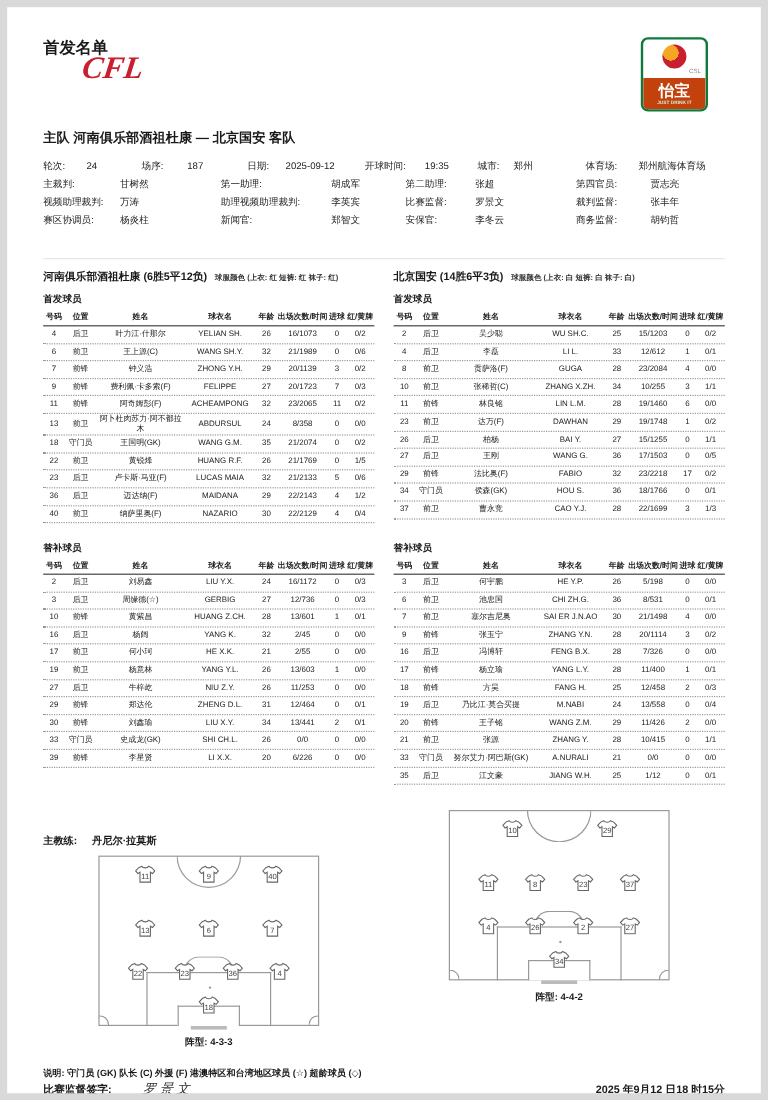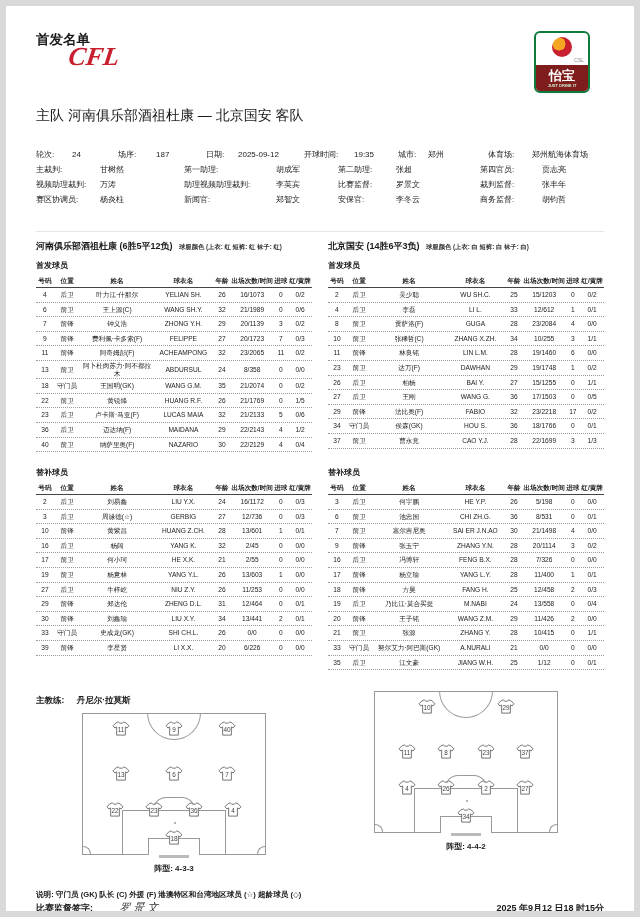--- a/index.html
+++ b/index.html
@@ -17,26 +17,26 @@
   .hdr-sub{ text-align:left;font-size:13.5px;font-weight:bold;margin-top:7px;}
   .cfl-logo{position:absolute;left:28px;top:8px;width:60px;height:36px;color:#c8202f;
     font-style:italic;font-weight:bold;font-size:26px;font-family:"Liberation Serif",serif;
     transform:skewX(-8deg);line-height:36px;text-align:center;}
   .csl-badge{position:absolute;right:14px;top:0px;width:52px;height:58px;border:2px solid #0e7a3c;
     border-radius:6px;background:#fff;overflow:hidden;}
   .csl-badge .ball{width:20px;height:20px;border-radius:50%;
     background:radial-gradient(circle at 35% 35%, #f5a623 0 35%, #c8202f 36% 100%);
     margin:4px auto 0;}
   .csl-badge .csl-txt{font-size:5px;color:#888;text-align:right;padding-right:4px;}
-  .csl-badge .green{background:#7f1d1d;color:#fff;text-align:center;font-weight:bold;
+  .csl-badge .green{background:#c2410c;color:#fff;text-align:center;font-weight:bold;
     font-size:13px;height:26px;line-height:22px;margin-top:2px;}
   .csl-badge .green small{display:block;font-size:4px;line-height:4px;margin-top:-3px;color:#cdeccd;}
 
   
-  .teamsline{font-size:14px;font-weight:normal;margin:10px 0 22px;}
+  .teamsline{font-size:11px;font-weight:bold;margin:10px 0 9px;}
   .info{border-bottom:1px solid #e6e6e6;padding-bottom:24px;}
   .inforow{display:grid;font-size:8px;line-height:15px;}
   .inforow .lbl{color:#222;}
   .inforow .val{color:#222;}
   .row6{grid-template-columns:36px 46px 38px 50px 32px 66px 50px 44px 30px 60px 44px auto;}
   .row4{grid-template-columns:64px 84px 92px 62px 58px 84px 62px auto;}
 
   
   .cols{display:flex;gap:16px;margin-top:8px;}
   .half{width:276px;}
@@ -45,21 +45,21 @@
   .seclabel{font-size:8px;font-weight:bold;margin:7px 0 3px;}
 
   .thead,.trow{display:flex;align-items:center;}
   .thead{border-bottom:1px solid #444;font-weight:bold;min-height:13px;}
   .trow{border-bottom:1px dotted #9a9a9a;min-height:13.6px;}
   .cell{font-size:6.6px;text-align:center;line-height:1.15;padding:1px 0;}
   .c0{width:18px;} .c1{width:27px;} .c2{width:74px;} .c3{width:60px;}
   .c4{width:18px;} .c5{width:43px;} .c6{width:15px;} .c7{width:24px;}
   .starters-body{height:172px;} .subs-body{height:196px;}
 
-  .coachline{font-size:8.5px;font-weight:bold;margin:4px 0 6px;}
+  .coachline{font-size:8.5px;font-weight:bold;margin:20px 0 6px;}
   .coachline .cname{margin-left:10px;}
 
   
   .pitchwrap{width:184px;margin:0 auto;}
   .pitch{position:relative;width:182px;height:140px;border:1px solid #999;background:#fff;}
   .centerarc{position:absolute;top:-1px;left:50%;transform:translateX(-50%);width:52px;height:26px;
     border:1px solid #999;border-top:none;border-radius:0 0 52px 52px;}
   .penbox{position:absolute;bottom:-1px;left:50%;transform:translateX(-50%);width:102px;height:44px;
     border:1px solid #999;border-bottom:none;}
   .goalbox{position:absolute;bottom:-1px;left:50%;transform:translateX(-50%);width:50px;height:16px;

